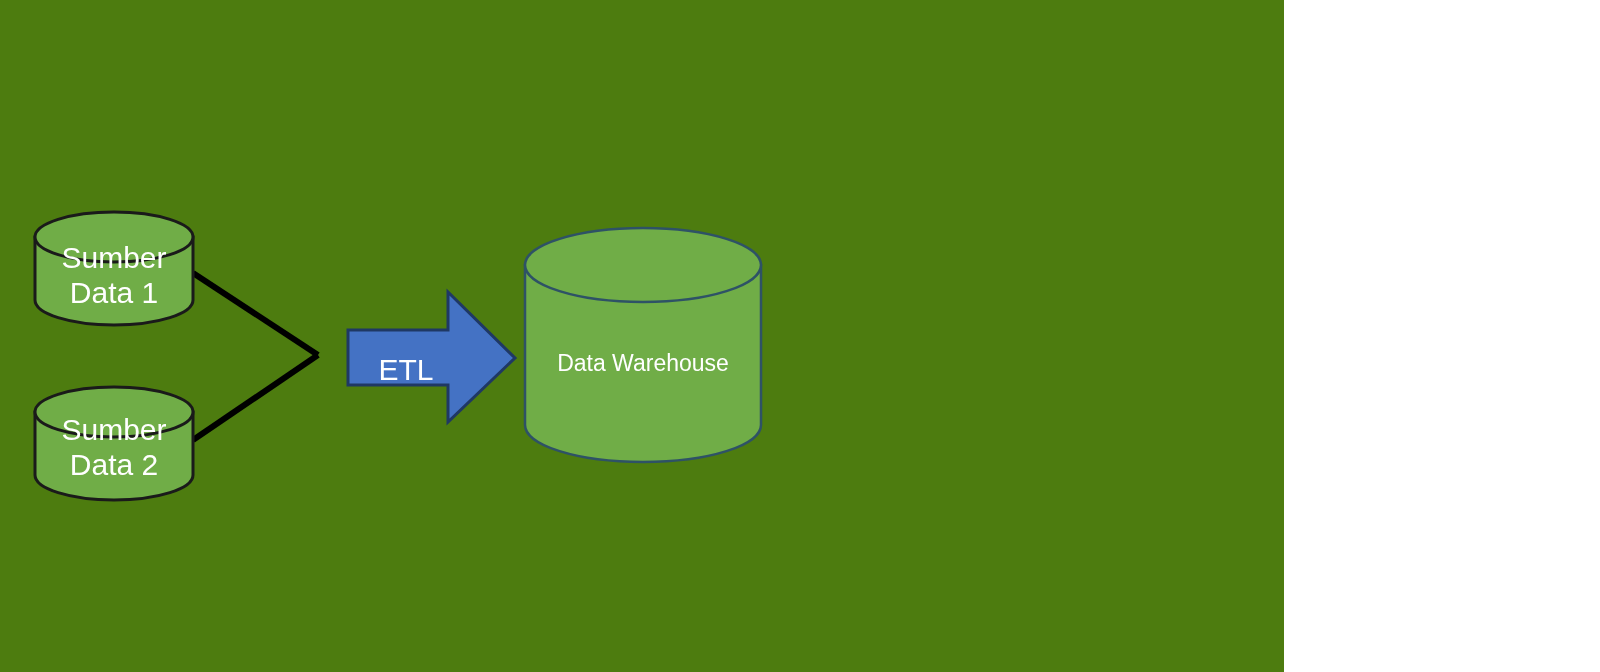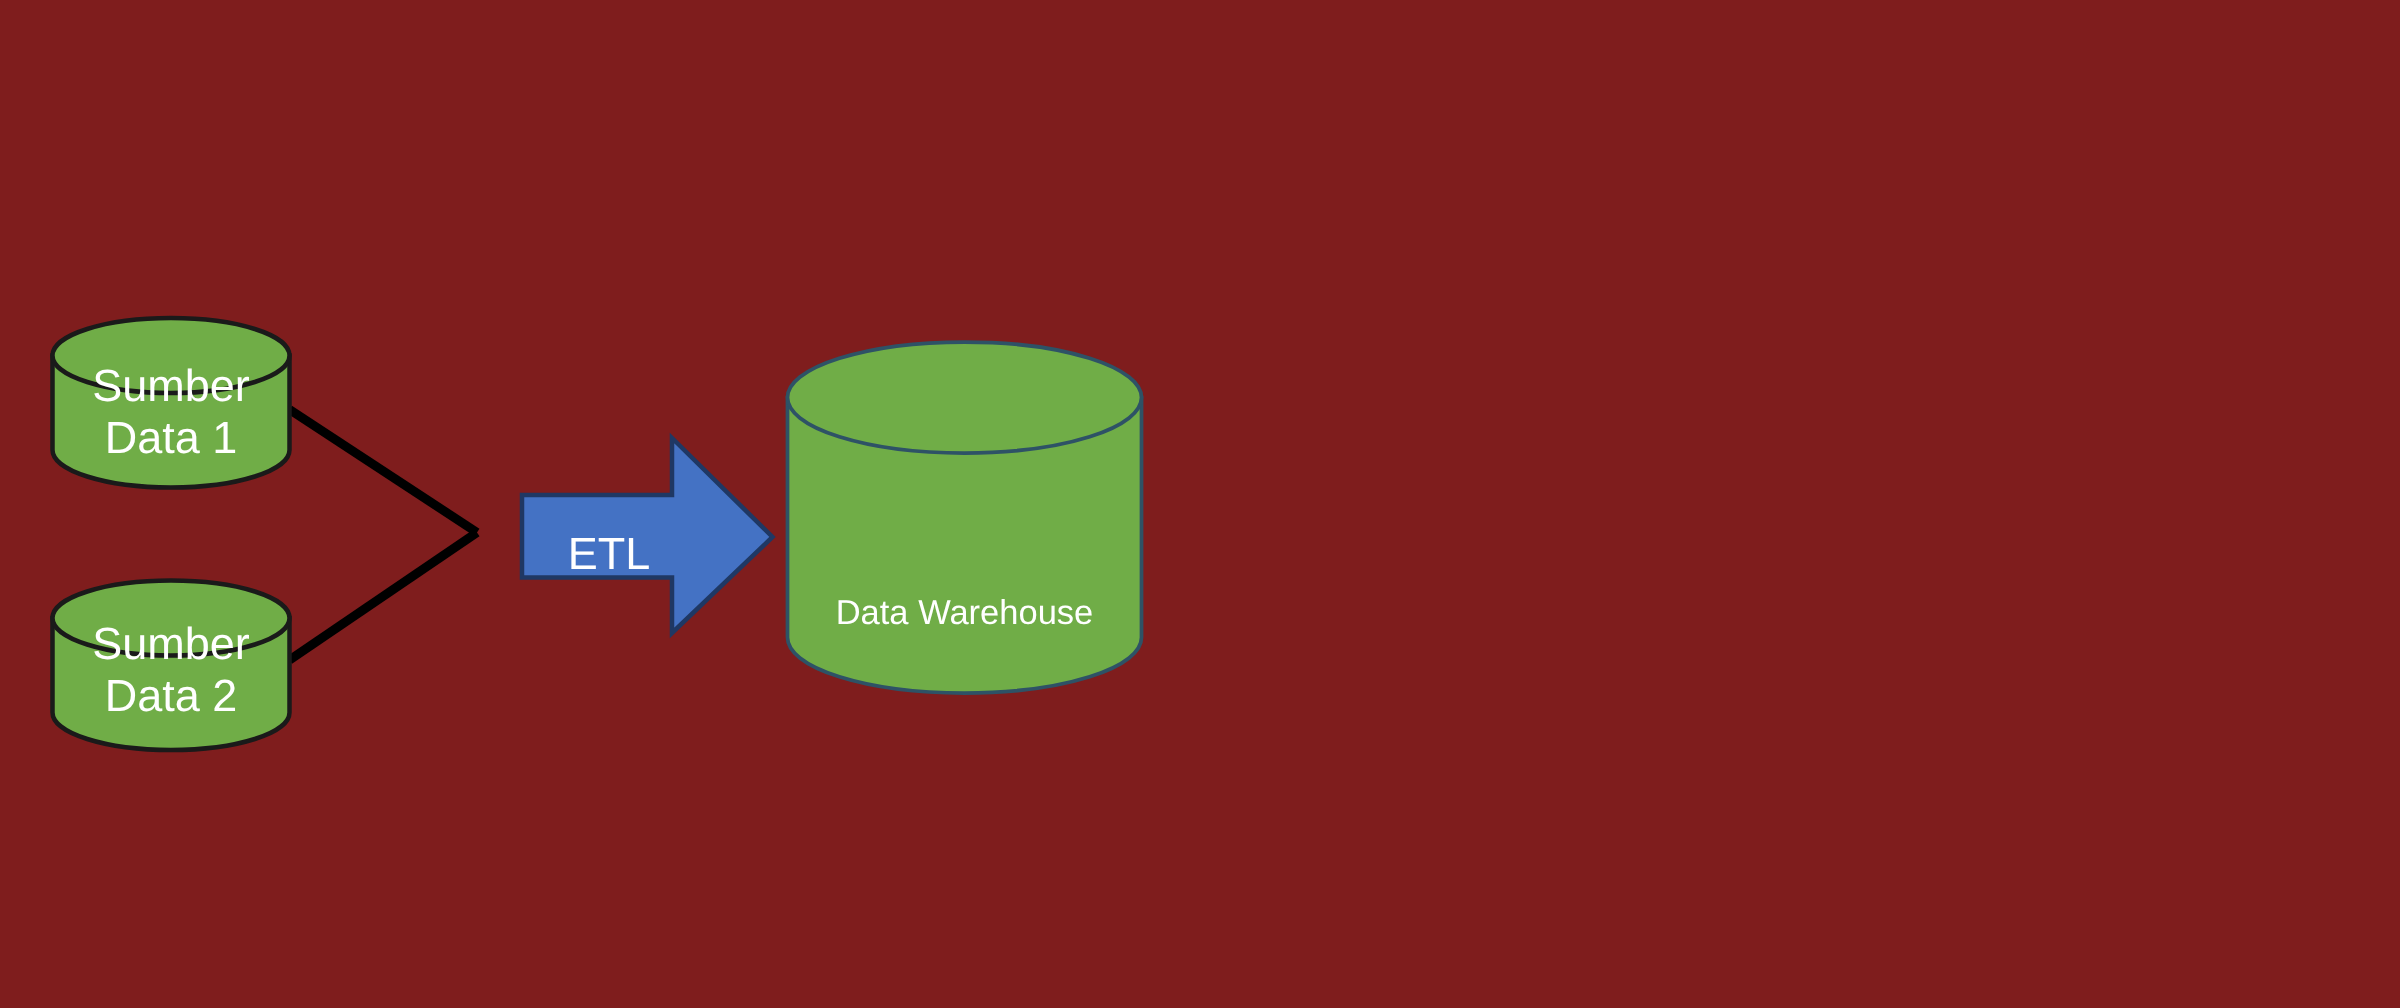--- a/index.html
+++ b/index.html
@@ -8,23 +8,23 @@
     background: #ffffff;
   }
   body {
     width: 1600px;
     height: 672px;
     font-family: "Liberation Sans", sans-serif;
     overflow: hidden;
   }
   #canvas {
     position: relative;
-    width: 1600px;
+    width: 1284px;
     height: 672px;
-    background: #7f1d1d;
+    background: #4d7c0f;
   }
   #diagram-svg {
     position: absolute;
     left: 0;
     top: 0;
     width: 1600px;
     height: 672px;
   }
   .shape-label {
     position: absolute;
@@ -51,21 +51,20 @@
     left: 352px;
     top: 352px;
     width: 108px;
     font-size: 30px;
   }
   #label-warehouse {
     left: 525px;
     top: 350px;
     width: 236px;
     font-size: 23px;
-    margin-top: 45px;
   }
 </style>
 </head>
 <body>
 
 <div id="canvas">
 
   <svg id="diagram-svg" viewBox="0 0 1600 672" xmlns="http://www.w3.org/2000/svg">
 
     <defs>

